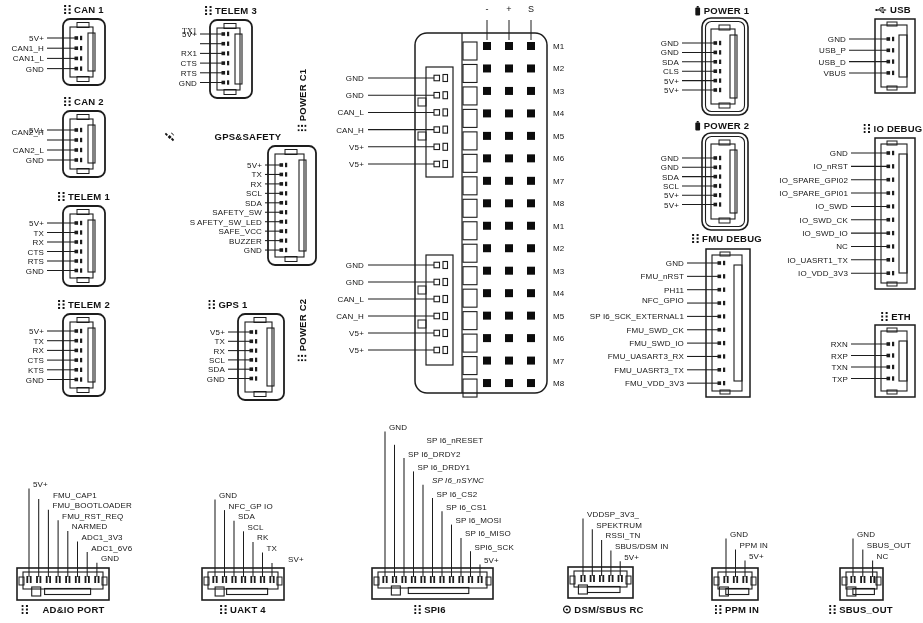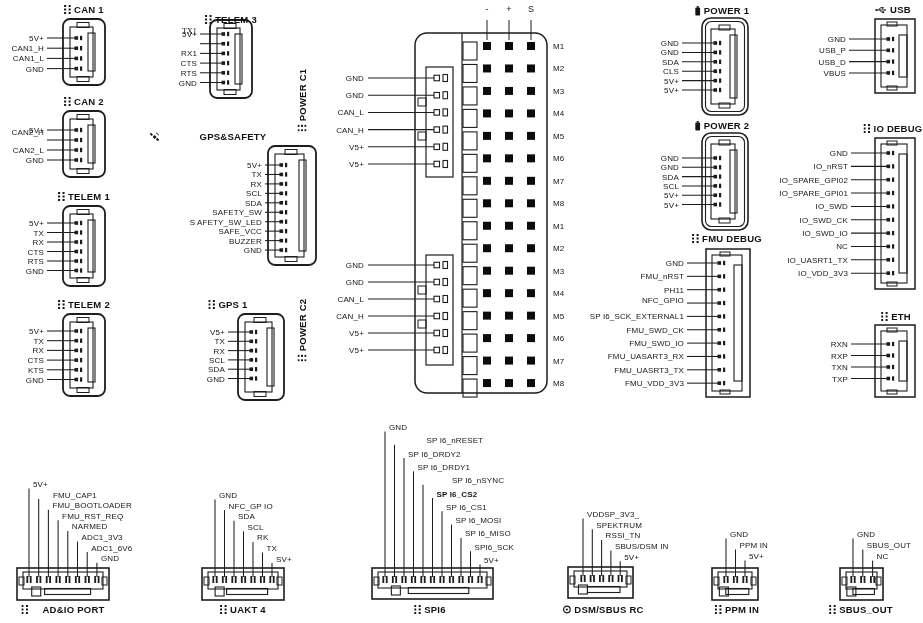--- a/index.html
+++ b/index.html
@@ -717,21 +717,21 @@
         </svg>
       </span>
       <span>TELEM 2</span>
     </div>
     <div class="pin-label r" style="left: 197px; top: 34px;">5V+</div>
     <div class="pin-label r" style="left: 197px; top: 31px; font-family: Liberation Serif, serif;">TX1</div>
     <div class="pin-label r" style="left: 197px; top: 53.4px;">RX1</div>
     <div class="pin-label r" style="left: 197px; top: 63.1px;">CTS</div>
     <div class="pin-label r" style="left: 197px; top: 72.8px;">RTS</div>
     <div class="pin-label r" style="left: 197px; top: 82.5px;">GND</div>
-    <div class="conn-title c" style="left: 231px; top: 14px; justify-content: flex-end;">
+    <div class="conn-title c" style="left: 231px; top: 5px; justify-content: flex-end;">
       <span class="icon">
         <svg width="7" height="9" viewBox="0 0 7 9">
           <g fill="#141414">
             <rect x="0" y="0" width="2" height="2"></rect>
             <rect x="0" y="3.5" width="2" height="2"></rect>
             <rect x="0" y="7" width="2" height="2"></rect>
             <rect x="4.5" y="0" width="2" height="2"></rect>
             <rect x="4.5" y="3.5" width="2" height="2"></rect>
             <rect x="4.5" y="7" width="2" height="2"></rect>
           </g>
@@ -742,21 +742,21 @@
     <div class="pin-label r" style="left: 262px; top: 165px;">5V+</div>
     <div class="pin-label r" style="left: 262px; top: 174.45px;">TX</div>
     <div class="pin-label r" style="left: 262px; top: 183.9px;">RX</div>
     <div class="pin-label r" style="left: 262px; top: 193.35px;">SCL</div>
     <div class="pin-label r" style="left: 262px; top: 202.8px;">SDA</div>
     <div class="pin-label r" style="left: 262px; top: 212.25px;">SAFETY_SW</div>
     <div class="pin-label r" style="left: 262px; top: 221.7px;">S AFETY_SW_LED</div>
     <div class="pin-label r" style="left: 262px; top: 231.15px;">SAFE_VCC</div>
     <div class="pin-label r" style="left: 262px; top: 240.6px;">BUZZER</div>
     <div class="pin-label r" style="left: 262px; top: 250.05px;">GND</div>
-    <div class="conn-title c" style="left: 208px; top: 131px; gap: 40px;">
+    <div class="conn-title c" style="left: 223px; top: 131px; gap: 40px;">
       <span class="icon">
         <svg width="10" height="10" viewBox="0 0 10 10">
           <g fill="#141414">
             <rect x="3.7" y="3.7" width="2.8" height="2.8" transform="rotate(45 5.1 5.1)"></rect>
             <rect x="0.4" y="1.4" width="2.8" height="1.8" transform="rotate(45 1.8 2.3)"></rect>
             <rect x="6.6" y="6.6" width="2.8" height="1.8" transform="rotate(45 8 7.5)"></rect>
           </g>
           <path d="M6.6 1 a3.2 3.2 0 0 1 2.4 2.4" stroke="#141414" stroke-width="0.9" fill="none"></path>
         </svg>
       </span>
@@ -924,42 +924,42 @@
         </svg>
       </span>
       <span>AD&amp;IO PORT</span>
     </div>
     <div class="pin-label b" style="left: 219px; top: 491px;">GND</div>
     <div class="pin-label b" style="left: 228.5px; top: 501.6px;">NFC_GP IO</div>
     <div class="pin-label b" style="left: 238px; top: 512.2px;">SDA</div>
     <div class="pin-label b" style="left: 247.5px; top: 522.8px;">SCL</div>
     <div class="pin-label b" style="left: 257px; top: 533.4px;">RK</div>
     <div class="pin-label b" style="left: 266.5px; top: 544px;">TX</div>
-    <div class="pin-label b" style="left: 276px; top: 554.6px; text-align: center;">SV+</div>
+    <div class="pin-label b" style="left: 288px; top: 554.6px; text-align: center;">SV+</div>
     <div class="conn-title c" style="left: 243px; top: 604px;">
       <span class="icon">
         <svg width="7" height="9" viewBox="0 0 7 9">
           <g fill="#141414">
             <rect x="0" y="0" width="2" height="2"></rect>
             <rect x="0" y="3.5" width="2" height="2"></rect>
             <rect x="0" y="7" width="2" height="2"></rect>
             <rect x="4.5" y="0" width="2" height="2"></rect>
             <rect x="4.5" y="3.5" width="2" height="2"></rect>
             <rect x="4.5" y="7" width="2" height="2"></rect>
           </g>
         </svg>
       </span>
       <span>UAKT 4</span>
     </div>
     <div class="pin-label b" style="left: 389px; top: 423px;">GND</div>
     <div class="pin-label b" style="left: 398.5px; top: 436.3px; margin-left: 28px;">SP I6_nRESET</div>
     <div class="pin-label b" style="left: 408px; top: 449.6px;">SP I6_DRDY2</div>
     <div class="pin-label b" style="left: 417.5px; top: 462.9px;">SP I6_DRDY1</div>
-    <div class="pin-label b" style="left: 452px; top: 476.2px;">SP I6_nSYNC</div>
-    <div class="pin-label b" style="left: 436.5px; top: 489.5px; font-weight: bold;">SP I6_CS2</div>
+    <div class="pin-label b" style="left: 432px; top: 476.2px; font-style: italic;">SP I6_nSYNC</div>
+    <div class="pin-label b" style="left: 436.5px; top: 489.5px;">SP I6_CS2</div>
     <div class="pin-label b" style="left: 446px; top: 502.8px;">SP I6_CS1</div>
     <div class="pin-label b" style="left: 455.5px; top: 516.1px;">SP I6_MOSI</div>
     <div class="pin-label b" style="left: 465px; top: 529.4px;">SP I6_MISO</div>
     <div class="pin-label b" style="left: 474.5px; top: 542.7px;">SPI6_SCK</div>
     <div class="pin-label b" style="left: 484px; top: 556px;">5V+</div>
     <div class="conn-title c" style="left: 430px; top: 604px;">
       <span class="icon">
         <svg width="7" height="9" viewBox="0 0 7 9">
           <g fill="#141414">
             <rect x="0" y="0" width="2" height="2"></rect>

